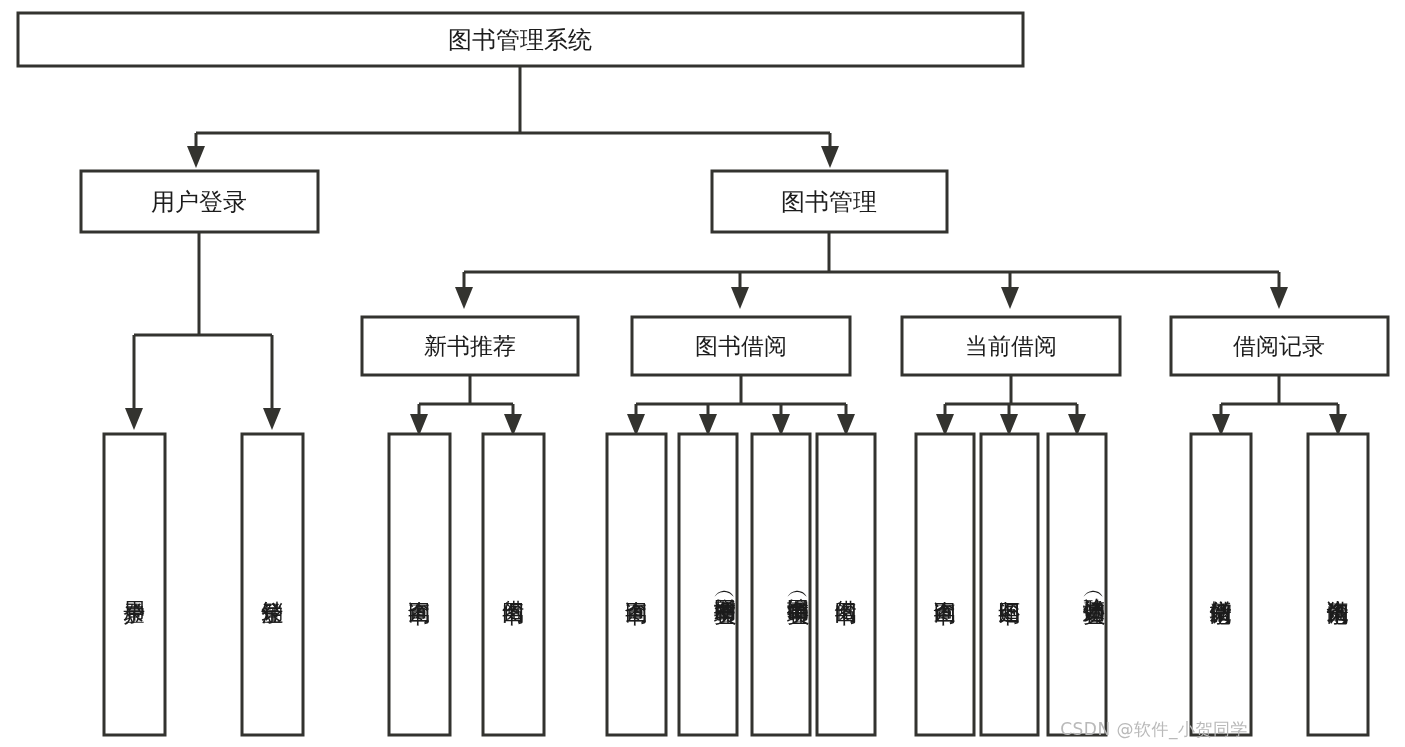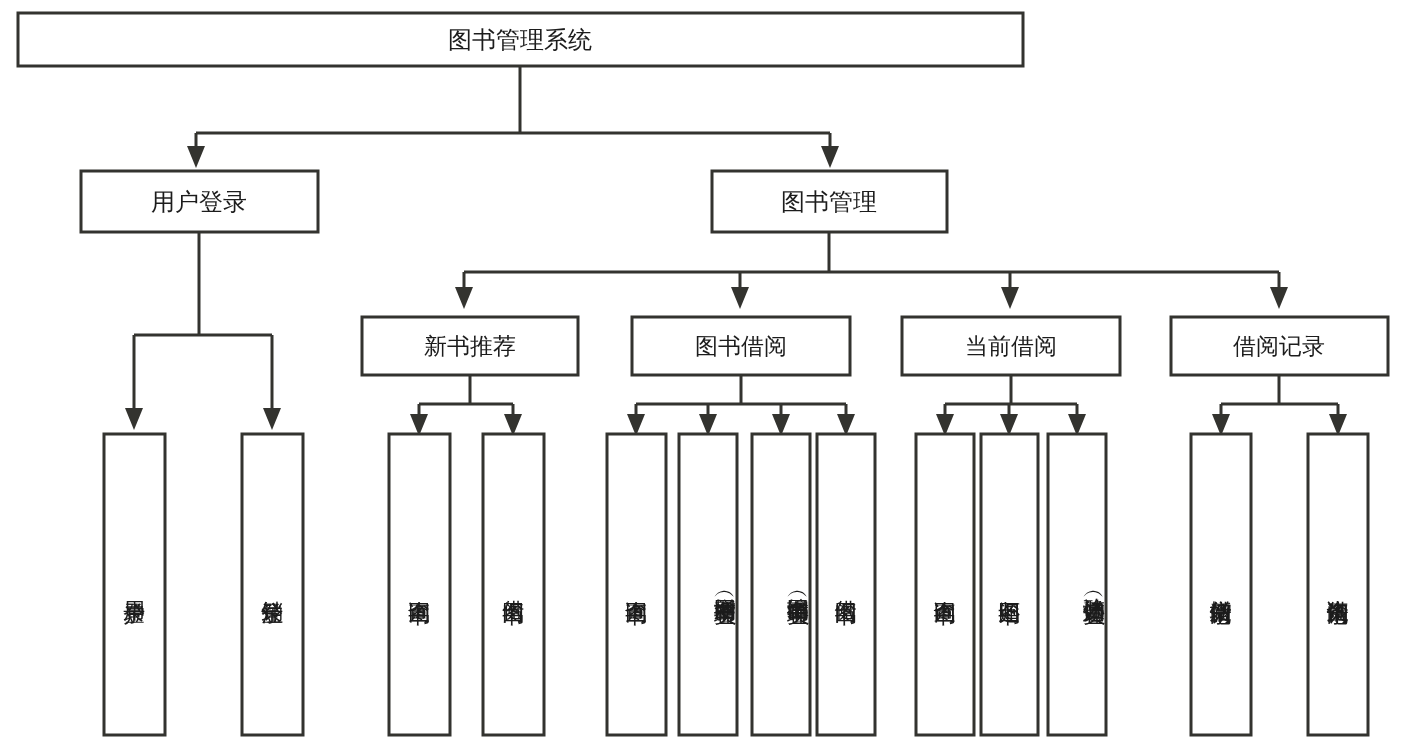--- a/index.html
+++ b/index.html
@@ -239,14 +239,15 @@
   <div class="vertical-label" style="left:752px; top:438px; width:58px; height:293px; align-items:flex-start;">编辑图书（管理员）</div>
   <div class="vertical-label" style="left:817px; top:434px; width:58px; height:301px;">借阅图书</div>
 
   <div class="vertical-label" style="left:916px; top:434px; width:58px; height:301px;">查询图书</div>
   <div class="vertical-label" style="left:981px; top:434px; width:57px; height:301px;">归还图书</div>
   <div class="vertical-label" style="left:1048px; top:438px; width:58px; height:293px; align-items:flex-start;">确认归还（管理员）</div>
 
   <div class="vertical-label" style="left:1191px; top:434px; width:60px; height:301px;">新增借阅记录</div>
   <div class="vertical-label" style="left:1308px; top:434px; width:60px; height:301px;">查询借阅记录</div>
 
+  <div class="watermark">CSDN @软件_小贺同学</div>
 
 </div>
 
 </body></html>

